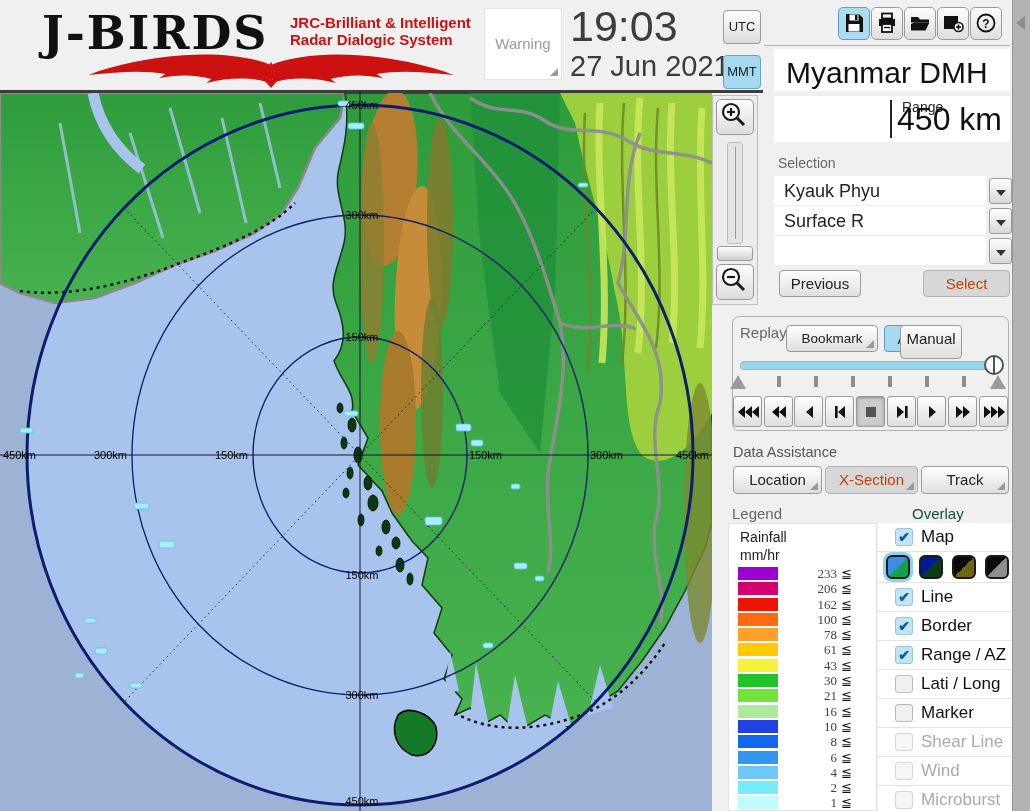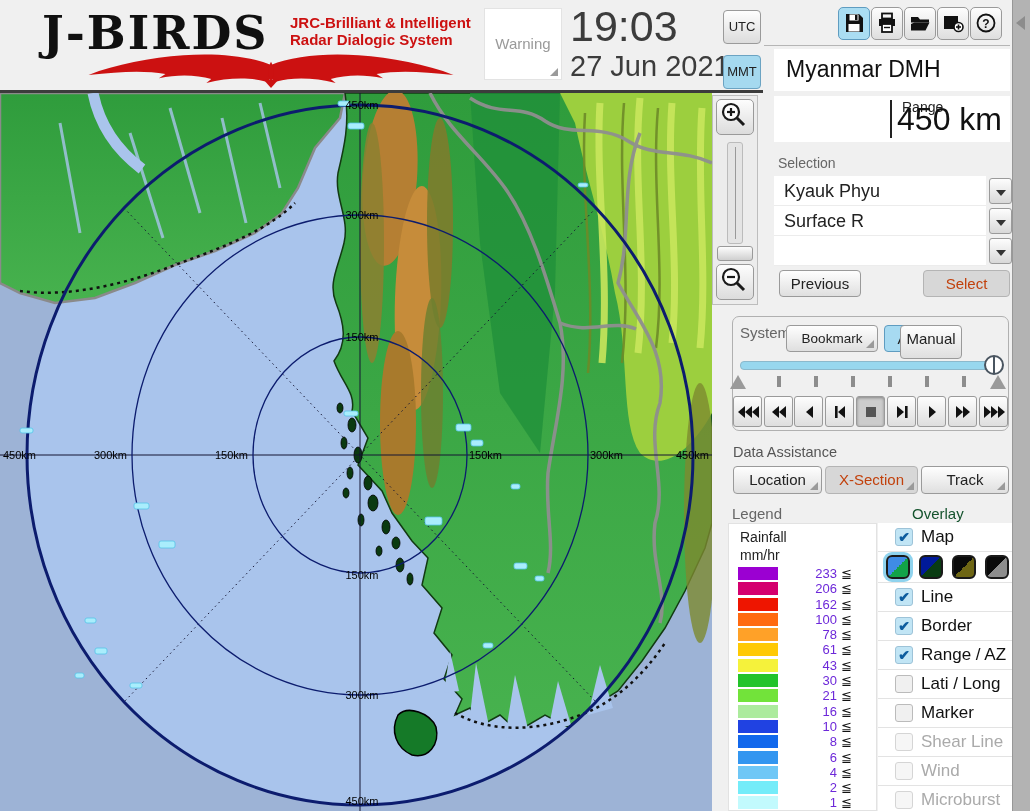--- a/index.html
+++ b/index.html
@@ -38,21 +38,21 @@
 
   .collapse-arrow { position:absolute; left:1016px; top:16px; width:0; height:0;
                     border-top:7px solid transparent; border-bottom:7px solid transparent;
                     border-right:9px solid #8c8c8c; cursor:pointer; }
   .right-strip { position:absolute; left:1012px; top:0; width:18px; height:811px;
                  background:#b3b3b3; border-left:1px solid #979797; }
 
   
   .hr1 { position:absolute; left:764px; top:45px; width:246px; height:1px; background:#b5b5b5; }
   .station-box { position:absolute; left:774px; top:49px; width:236px; height:42px; background:#fff; }
-  .station-box span { position:absolute; left:12px; top:7px; font-size:23px; color:#111; }
+  .station-box span { position:absolute; left:12px; top:7px; font-size:30px; color:#111; }
   .range-box { position:absolute; left:774px; top:96px; width:236px; height:46px; background:#fff; }
   .range-div { position:absolute; left:116px; top:4px; width:2px; height:38px; background:#222; }
   .range-label { position:absolute; left:128px; top:3px; font-size:14px; color:#222; }
   .range-value { position:absolute; right:8px; bottom:4px; font-size:32px; color:#111; }
 
   .sel-label { position:absolute; left:778px; top:155px; font-size:14px; color:#666; }
   .dd-row { position:absolute; left:774px; width:238px; height:30px; }
   .dd-field { position:absolute; left:0; top:0; width:212px; height:30px; background:#fff;
               border-bottom:1px solid #ececec; font-size:18px; color:#222; line-height:30px;
               padding-left:10px; cursor:pointer; }
@@ -87,21 +87,21 @@
 
   .da-label { position:absolute; left:733px; top:444px; font-size:14.5px; color:#555; }
   
   .legend-label { position:absolute; left:732px; top:505px; font-size:15px; color:#666; }
   .legend-panel { position:absolute; left:728px; top:523px; width:149px; height:288px; background:#fff;
                   border:1px solid #e2e2e2; }
   .lg-unit { position:absolute; left:11px; font-size:14px; color:#222; }
   .lg-rows { position:absolute; left:0; top:42px; right:0; }
   .lg-row { position:relative; height:15.3px; }
   .lg-sw { position:absolute; left:9px; top:1px; width:40px; height:13px; }
-  .lg-val { position:absolute; left:52px; width:56px; top:0; text-align:right; font-size:13px; color:#6d28d9; }
+  .lg-val { position:absolute; left:52px; width:56px; top:0; text-align:right; font-size:13px; color:#404040;font-family:Liberation Serif, serif; }
   .lg-op { position:absolute; left:112px; top:0; font-size:13px; color:#111; }
   
   .overlay-label { position:absolute; left:884px; top:505px; font-size:15px; color:#14532d;margin-left:28px; }
   .overlay-panel { position:absolute; left:878px; top:523px; width:134px; height:288px; background:#fff; }
   .ov-row { position:relative; height:29px; border-bottom:1px solid #e3e3e3; cursor:pointer; }
   .cbx { position:absolute; left:17px; top:5px; width:18px; height:18px; border:1px solid #9dc3d8;
          border-radius:3px; background:#c1e5f5; font-size:14px; font-weight:bold; color:#0d5c9e;
          text-align:center; line-height:17px; }
   .cbx.off { background:#f0f0f0; border-color:#bbb; }
   .ov-row.disabled .cbx { background:#f6f6f6; border-color:#d5d5d5; }
@@ -368,21 +368,21 @@
     <div class="dd-field"></div>
     <div class="dd-btn">
         <i></i>
       </div>
   </div>
 
   <div class="btn" style="left:779px; top:270px; width:82px; height:27px; line-height:25px;">Previous</div>
   <div class="btn disabled" style="left:923px; top:270px; width:87px; height:27px; line-height:25px;">Select</div>
 
   <div class="replay-box"></div>
-  <div class="replay-label">System</div>
+  <div class="replay-label">Replay</div>
   <div class="btn" style="left:786px; top:325px; width:92px; height:27px; line-height:25px; font-size:13.5px;"><span>Bookmark</span><i class="corner-tri"></i></div>
   <div class="btn blue" style="left:884px; top:325px; width:58px; height:27px; line-height:25px;">Auto</div>
   <div class="btn" style="left:900px; top:325px; width:62px; height:34px; line-height:25px;">Manual</div>
   <div class="slider-track"></div>
   <div class="slider-handle"></div>
   <i class="tick-tri" style="left:730px;"></i>
   <i class="tick-tri" style="left:990px;"></i>
   <div id="replay-ticks">
       <i class="tick" style="left: 777px;"></i>
       <i class="tick" style="left: 814px;"></i>

